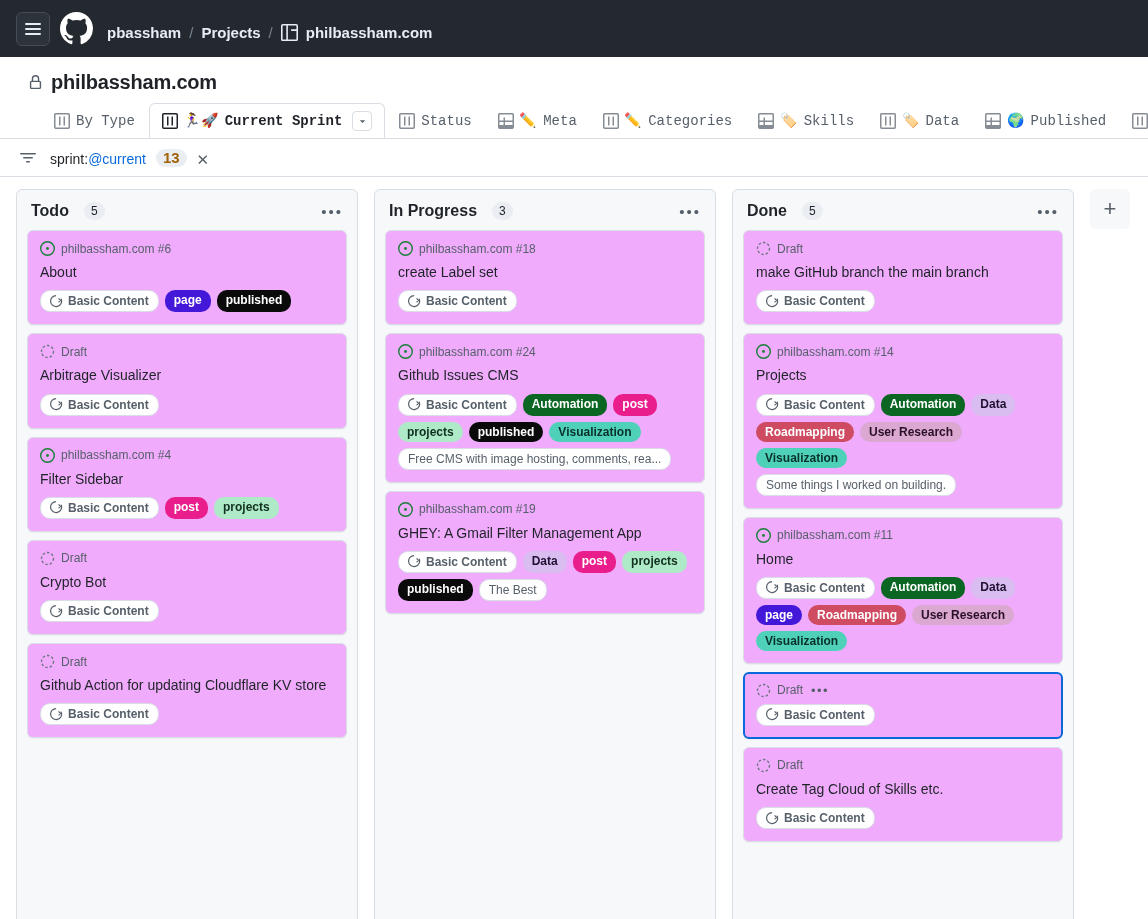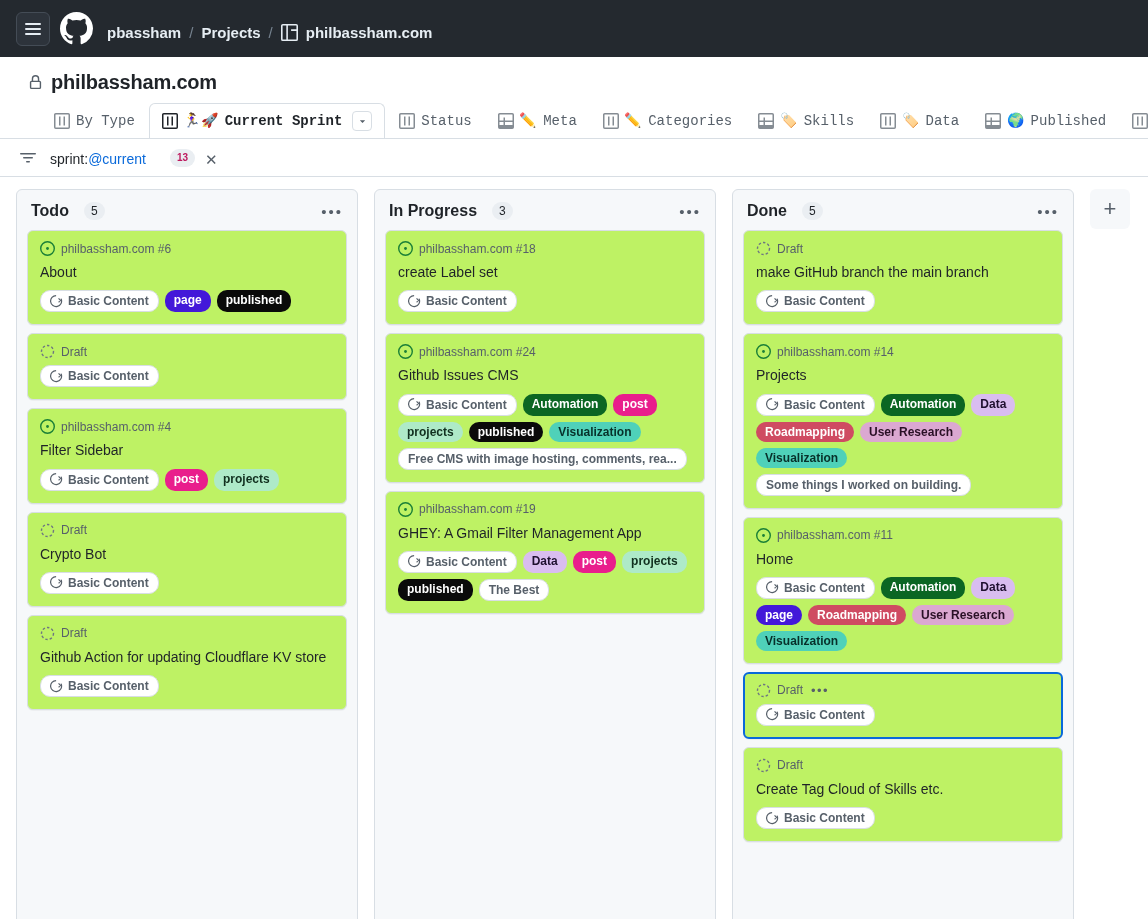--- a/index.html
+++ b/index.html
@@ -68,22 +68,22 @@
 
   
   .filterbar {
     height: 38px; display: flex; align-items: center; gap: 14px;
     padding-left: 20px; border-bottom: 1px solid #d8dee4; background: #fff;
   }
   .filter-chip { display: flex; align-items: flex-end; gap: 10px; font-size: 14px; }
   .filter-text { color: #1f2328; }
   .filter-text .at { color: #0969da; }
   .filter-count {
-    background: #eaeef2; color: #be185d; font-size: 10px; font-weight: 600;
-    border-radius: 10px; padding: 1px 7px; line-height: 16px; margin-left: 14px;
+    background: #eaeef2; color: #a16207; font-size: 15px; font-weight: 600;
+    border-radius: 10px; padding: 1px 7px; line-height: 16px;
   }
   .filter-x { color: #57606a; font-size: 15px; cursor: pointer; line-height: 1; }
 
   
   .board {
     display: flex; align-items: flex-start; gap: 16px;
     padding: 12px 0 0 16px; height: 843px;
     background: #ffffff; overflow: hidden;
   }
   .column {
@@ -99,40 +99,40 @@
   }
   .col-title { font-size: 16px; font-weight: 700; color: #1f2328; }
   .col-count {
     background: #eaeef2; color: #1f2328; font-size: 12px; font-weight: 500;
     border-radius: 10px; padding: 1px 7px; line-height: 16px;
   }
   .col-menu { margin-left: auto; color: #57606a; letter-spacing: 2px; font-size: 15px; cursor: pointer; line-height: 1; }
   .col-body { padding: 0 10px 10px 10px; display: flex; flex-direction: column; gap: 8px; overflow: hidden; }
 
   .card {
-    background: #bef264; border: 1px solid #d8dee4; border-radius: 6px;
+    background: #f0abfc; border: 1px solid #d8dee4; border-radius: 6px;
     padding: 10px 12px 12px 12px;
     box-shadow: 0 1px 0 rgba(27,31,36,0.04);
     cursor: pointer;
   }
   .card.selected { border: 2px solid #0969da; padding: 9px 11px 11px 11px; }
   .card-meta { display: flex; align-items: center; gap: 6px; font-size: 12px; color: #57606a; margin-bottom: 6px; }
   .card-menu { color: #57606a; letter-spacing: 1.5px; font-size: 13px; line-height: 1; margin-left: 2px; cursor: pointer; }
   .card-title { font-size: 14px; color: #1f2328; line-height: 1.45; margin-bottom: 8px; }
   .chips { display: flex; flex-wrap: wrap; gap: 6px; }
   .chip {
     font-size: 12px; font-weight: 700; line-height: 18px;
     padding: 1px 9px; border-radius: 10px; white-space: nowrap;
   }
   .chip.field {
     display: inline-flex; align-items: center; gap: 5px;
     background: #fff; border: 1px solid #d8dee4; color: #57606a; font-weight: 700;
   }
   .chip.text {
-    background: #fff; border: 1px solid #d8dee4; color: #57606a; font-weight: 700;
+    background: #fff; border: 1px solid #d8dee4; color: #57606a; font-weight: 400;
     max-width: 300px; overflow: hidden; text-overflow: ellipsis;
   }
 
   .add-col {
     width: 40px; height: 40px; flex: 0 0 40px;
     background: #f6f8fa; border-radius: 6px;
     display: flex; align-items: center; justify-content: center;
     color: #57606a; font-size: 22px; cursor: pointer; margin-top: 0;
   }
   svg { display: block; }
@@ -329,20 +329,21 @@
         </div>
         <div class="card">
           <div class="card-meta">
             <span>
               <svg viewBox="0 0 16 16" width="15" height="15" fill="none" stroke="#6e7781" stroke-width="1.5" stroke-dasharray="2.6 2.2">
                 <circle cx="8" cy="8" r="6.4"></circle>
               </svg>
             </span>
             <span>Draft</span>
           </div>
+          <div class="card-title">Arbitrage Visualizer</div>
           <div class="chips">
             <span class="chip field">
               <span>
                 <svg viewBox="0 0 16 16" width="13" height="13" fill="#57606a">
                   <path d="M7.5 1.5a6 6 0 1 0 5.64 3.96.75.75 0 1 1 1.41-.5A7.5 7.5 0 1 1 7.5 0v1.5Z"></path>
                   <path d="M12.4 7.1 10 4.7l1.06-1.06 2.4 2.4.53.53-.53.53-2.4 2.4L10 8.44Z"></path>
                 </svg>
               </span>
               <span>Basic Content</span>
             </span>

